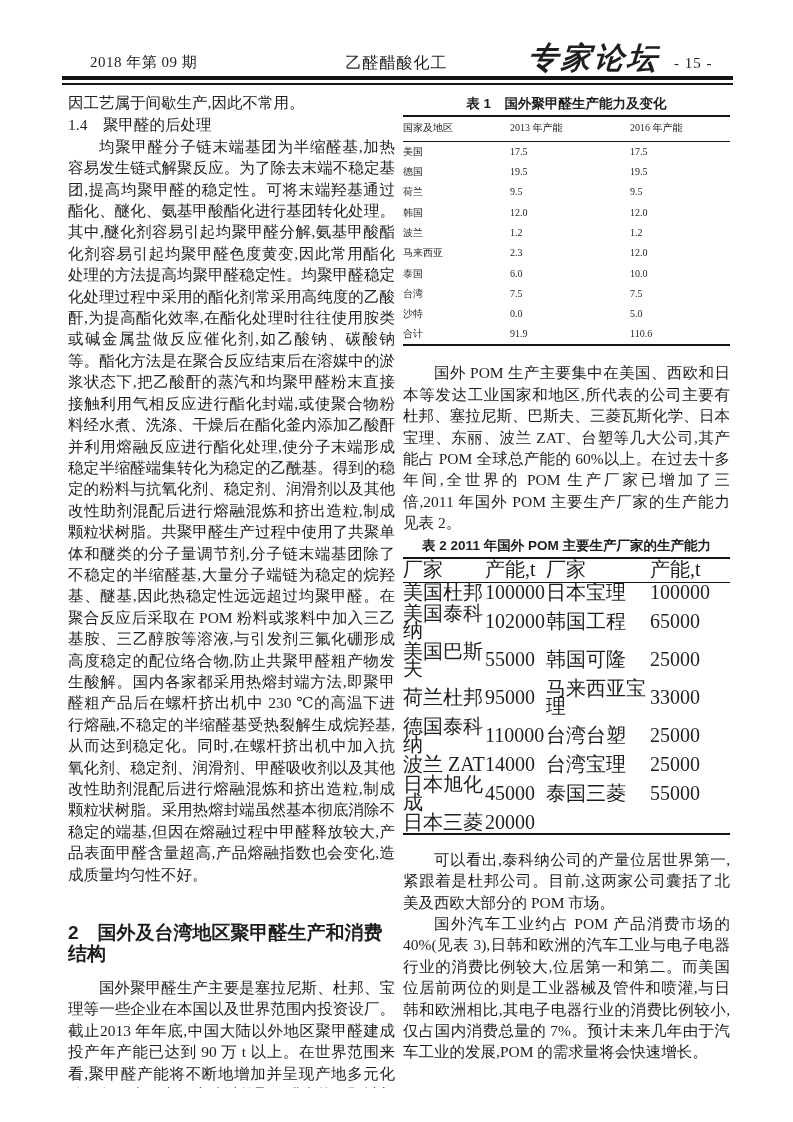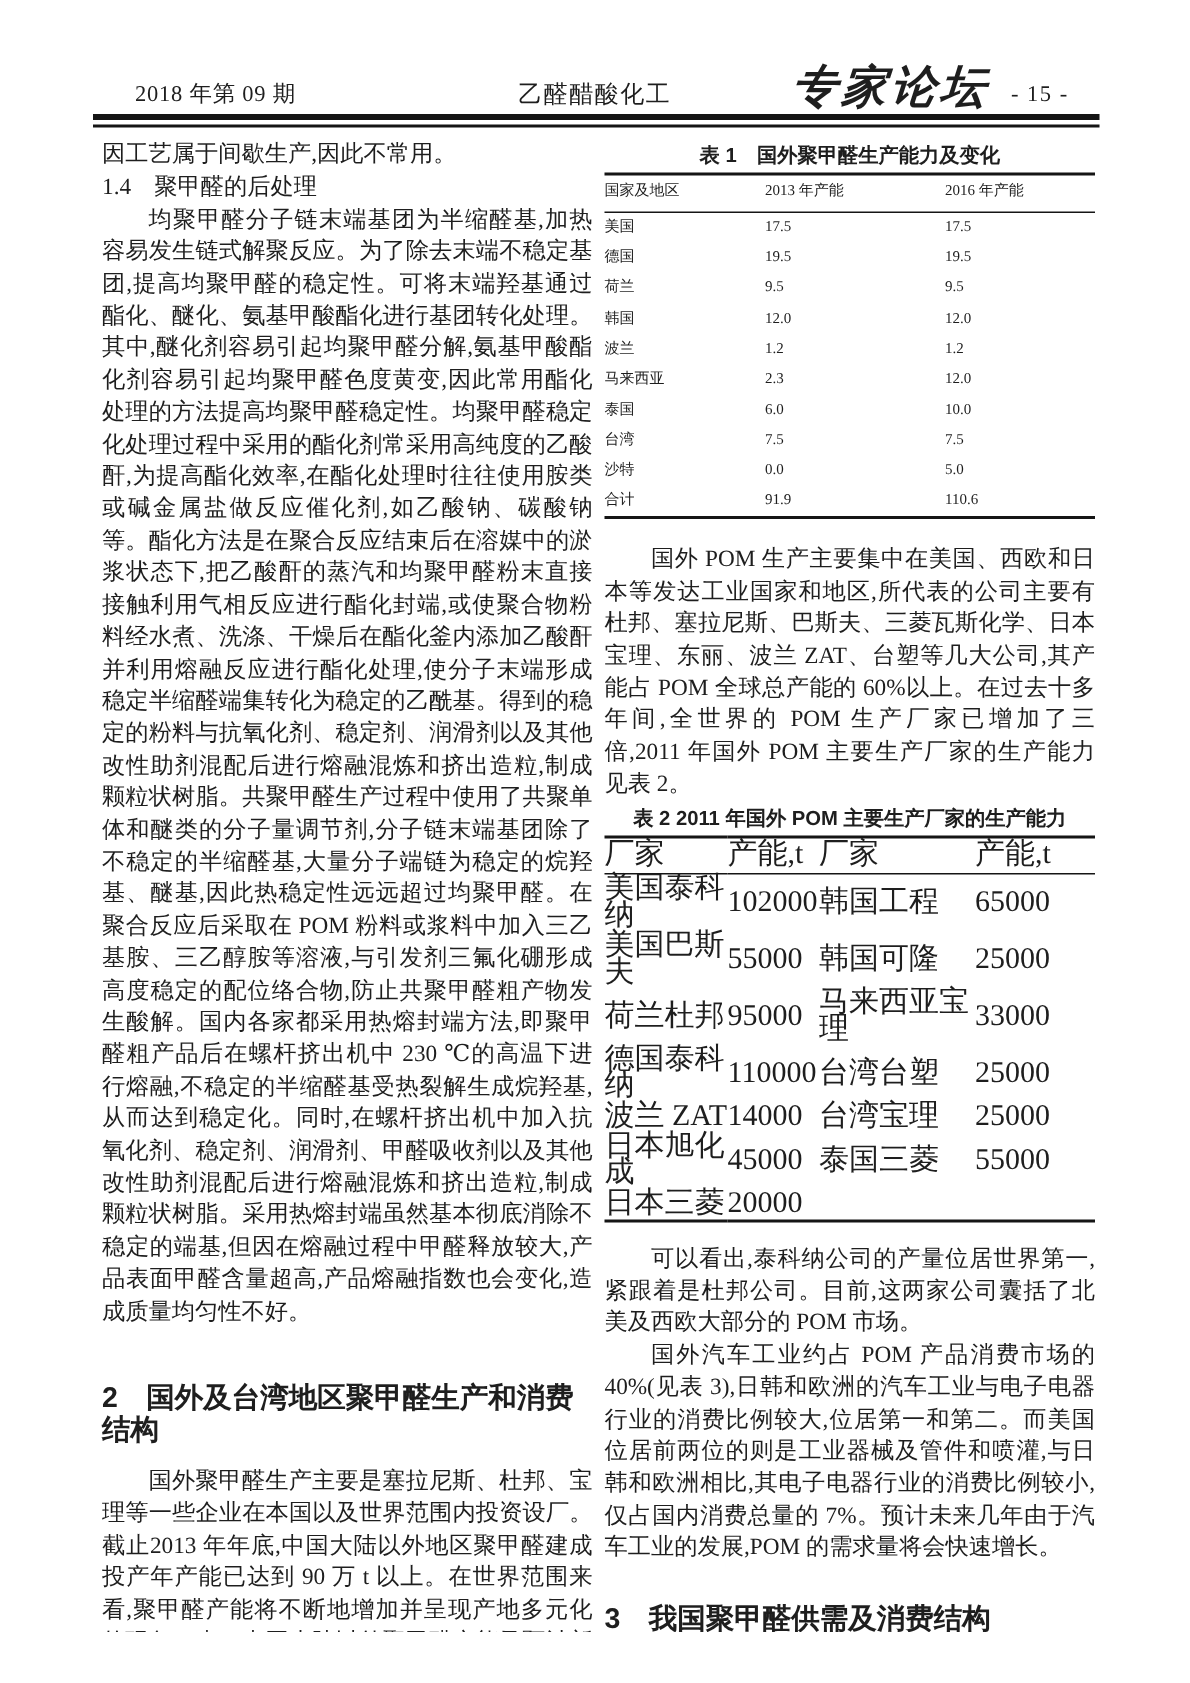--- a/index.html
+++ b/index.html
@@ -162,20 +162,26 @@
         <thead>
           <tr>
               <th class="c0">厂家</th>
               <th class="c1">产能,t</th>
               <th class="c2">厂家</th>
               <th class="c3">产能,t</th>
             </tr>
         </thead>
         <tbody>
             <tr>
+              <td class="c0">美国杜邦</td>
+              <td class="c1">100000</td>
+              <td class="c2">日本宝理</td>
+              <td class="c3">100000</td>
+            </tr>
+            <tr>
               <td class="c0">美国泰科纳</td>
               <td class="c1">102000</td>
               <td class="c2">韩国工程</td>
               <td class="c3">65000</td>
             </tr>
             <tr>
               <td class="c0">美国巴斯夫</td>
               <td class="c1">55000</td>
               <td class="c2">韩国可隆</td>
               <td class="c3">25000</td>

